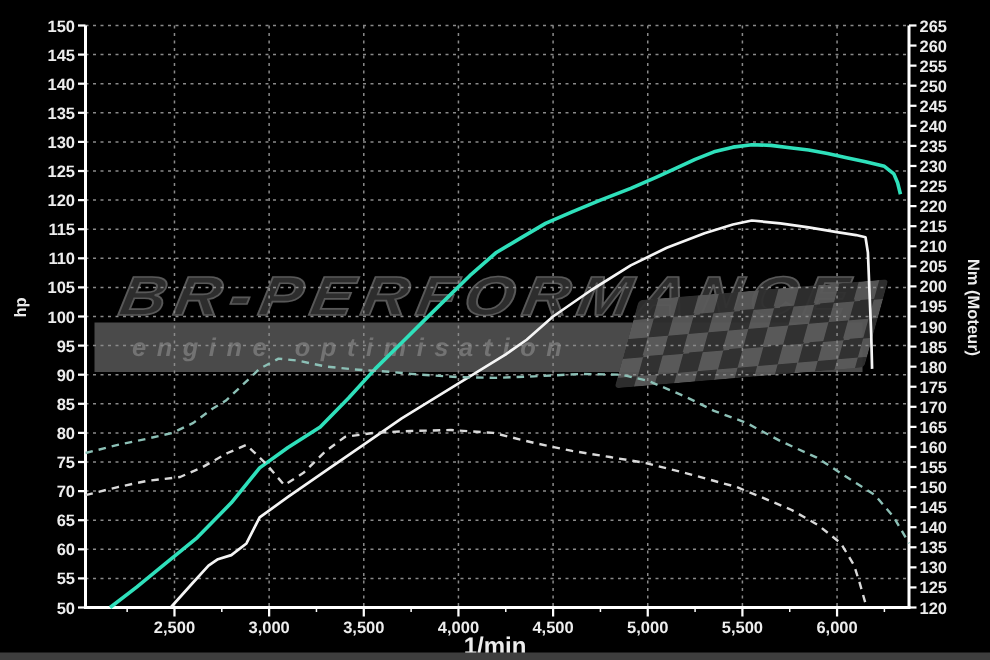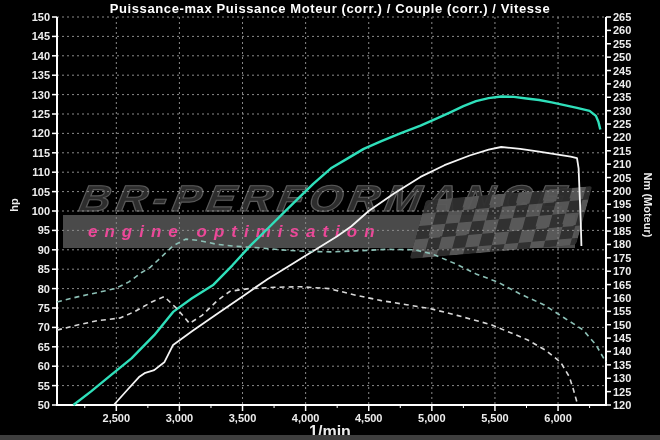--- a/index.html
+++ b/index.html
@@ -8,37 +8,36 @@
   #chart-title{position:absolute;left:0;top:1px;width:660px;text-align:center;
     color:#ffffff;font-size:13px;font-weight:bold;letter-spacing:0.6px;white-space:nowrap;}
   .unit-label{position:absolute;color:#ededed;font-size:11px;font-weight:bold;white-space:nowrap;}
   #y-left-unit{left:14px;top:205px;transform:translate(-50%,-50%) rotate(-90deg);}
   #y-right-unit{left:648px;top:205px;transform:translate(-50%,-50%) rotate(90deg);}
   #x-unit{position:absolute;left:0;top:423px;width:660px;text-align:center;
     color:#ededed;font-size:16px;font-weight:bold;}
   
   #wm-bar{position:absolute;left:63px;top:215px;width:512px;height:33px;background:#4a4a4a;z-index:1;}
   #wm-tagline{position:absolute;left:88px;top:215px;height:33px;line-height:33px;z-index:2;
-    font-size:17px;font-weight:bold;font-style:italic;letter-spacing:7px;color:#ec4899;white-space:nowrap;}
+    font-size:17px;font-weight:bold;font-style:italic;letter-spacing:7px;color:#737373;white-space:nowrap;}
   #wm-brand{position:absolute;left:80px;top:176px;z-index:2;white-space:nowrap;
     font-size:40px;font-weight:800;font-style:italic;letter-spacing:5px;text-transform:uppercase;
     color:#2d2d2d;-webkit-text-stroke:1.2px #585858;
     text-shadow:0 0 1px #555;transform:skewX(-10deg) scaleX(1.08) scaleY(0.92);transform-origin:left center;}
   #wm-flag{position:absolute;left:420px;top:193px;width:162px;height:59px;z-index:3;
     background:repeating-conic-gradient(#5a5a5a 0% 25%, #303030 0% 50%) 0 0/26px 26px;
     transform:skewX(-20deg) rotate(-5deg);opacity:0.95;border-radius:3px;}
   #bottom-strip{position:absolute;left:0;top:435px;width:660px;height:5px;background:#3e3e3e;z-index:4;}
   #chart-svg{position:absolute;left:0;top:0;z-index:5;}
   .ticktext{font-family:"Liberation Sans",sans-serif;font-size:11px;font-weight:bold;fill:#ededed;}
 </style>
 </head>
 <body>
 
 <div id="screen">
-  <div id="chart-title">Puissance-max Puissance Moteur (corr.) / Couple (corr.) / Vitesse</div>
 
   <div id="wm-bar"></div>
   <div id="wm-brand">BR-Performance</div>
   <div id="wm-tagline">engine optimisation</div>
   <div id="wm-flag"></div>
 
   <svg id="chart-svg" width="660" height="440">
       <line x1="57" y1="17" x2="606" y2="17" stroke="#8a8a8a" stroke-width="1" stroke-dasharray="2 3"></line>
       <line x1="57" y1="36.4" x2="606" y2="36.4" stroke="#8a8a8a" stroke-width="1" stroke-dasharray="2 3"></line>
       <line x1="57" y1="55.8" x2="606" y2="55.8" stroke="#8a8a8a" stroke-width="1" stroke-dasharray="2 3"></line>

